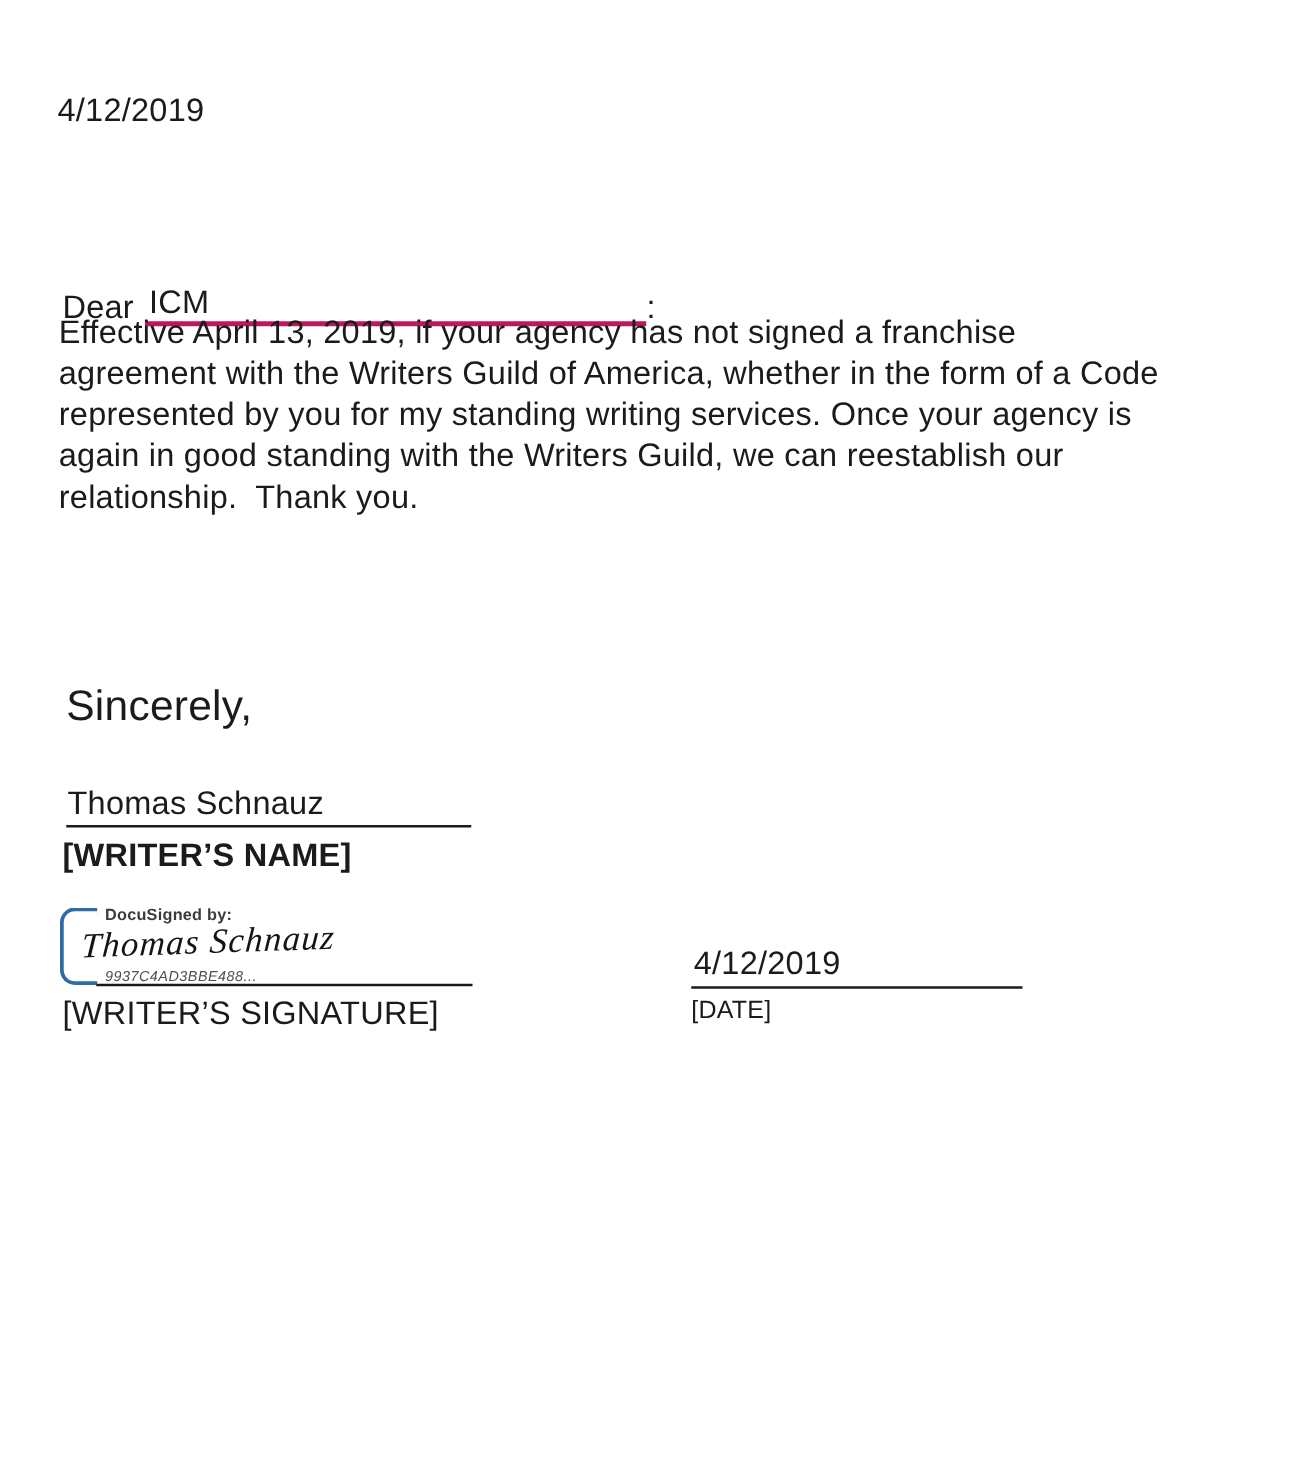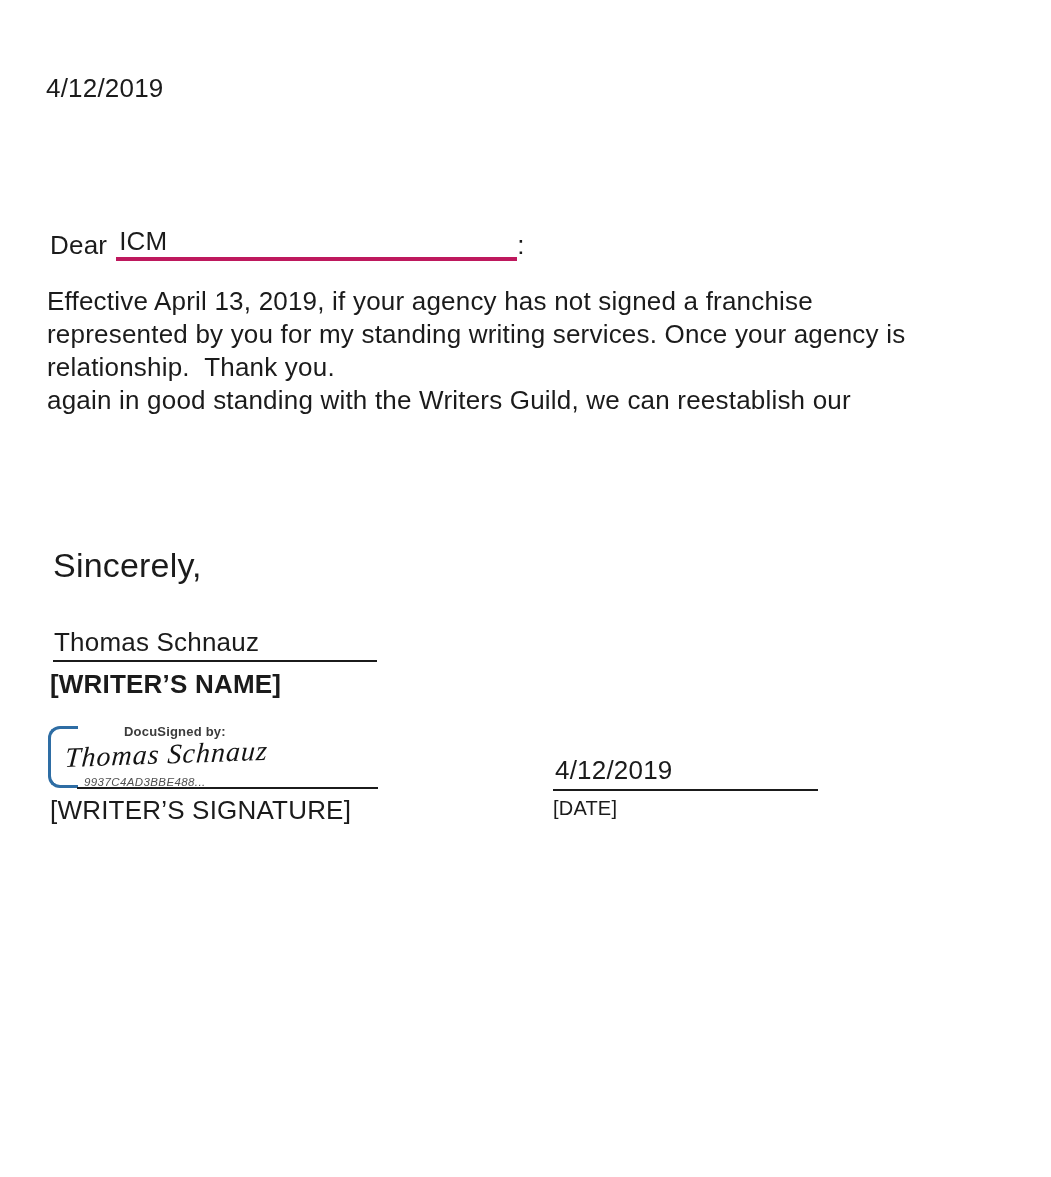--- a/index.html
+++ b/index.html
@@ -40,21 +40,20 @@
     width: 398px;
     border-bottom: 4px solid #be185d;
     padding-left: 3px;
     line-height: 31px;
   }
 
   .body-paragraph {
     left: 47px; top: 249px;
     font-size: 26px;
     letter-spacing: 0.2px;
-    margin-top: 36px;
   }
   .body-paragraph .line {
     line-height: 33px;
     white-space: pre;
   }
 
   .closing {
     left: 53px; top: 546px;
     font-size: 34px;
     letter-spacing: 0.2px;
@@ -84,21 +83,20 @@
     border-right: none;
     border-radius: 12px 0 0 12px;
     box-sizing: border-box;
   }
   .ds-label {
     left: 84px; top: 724px;
     font-size: 13px;
     font-weight: bold;
     color: #3b3b3b;
     letter-spacing: 0.2px;
-    margin-left: 40px;
   }
   .ds-script {
     left: 64px; top: 742px;
     font-family: "Liberation Serif", "DejaVu Serif", serif;
     font-style: italic;
     font-size: 28px;
     color: #141414;
     transform: rotate(-2deg) skewX(-6deg);
     transform-origin: left bottom;
     letter-spacing: 1px;
@@ -147,23 +145,24 @@
   <div class="abs date-top">4/12/2019</div>
 
   <div class="abs salutation">
     <span class="prefix">Dear</span>
       <span class="fill-line"><span>ICM</span></span>
       <span>:</span>
   </div>
 
   <div class="abs body-paragraph">
     <div class="line">Effective April 13, 2019, if your agency has not signed a franchise</div>
+    <div class="line">agreement with the Writers Guild of America, whether in the form of a Code</div>
     <div class="line">represented by you for my standing writing services. Once your agency is</div>
+    <div class="line">again in good standing with the Writers Guild, we can reestablish our</div>
     <div class="line">relationship.  Thank you.</div>
-    <div class="line">again in good standing with the Writers Guild, we can reestablish our</div>
   </div>
 
   <div class="abs closing">Sincerely,</div>
 
   <div class="abs writer-name">Thomas Schnauz</div>
   <div class="abs name-line"></div>
   <div class="abs name-label">[WRITER’S NAME]</div>
 
   <div class="abs ds-bracket" style="border-color: rgb(46, 109, 164);"></div>
   <div class="abs ds-label">DocuSigned by:</div>

